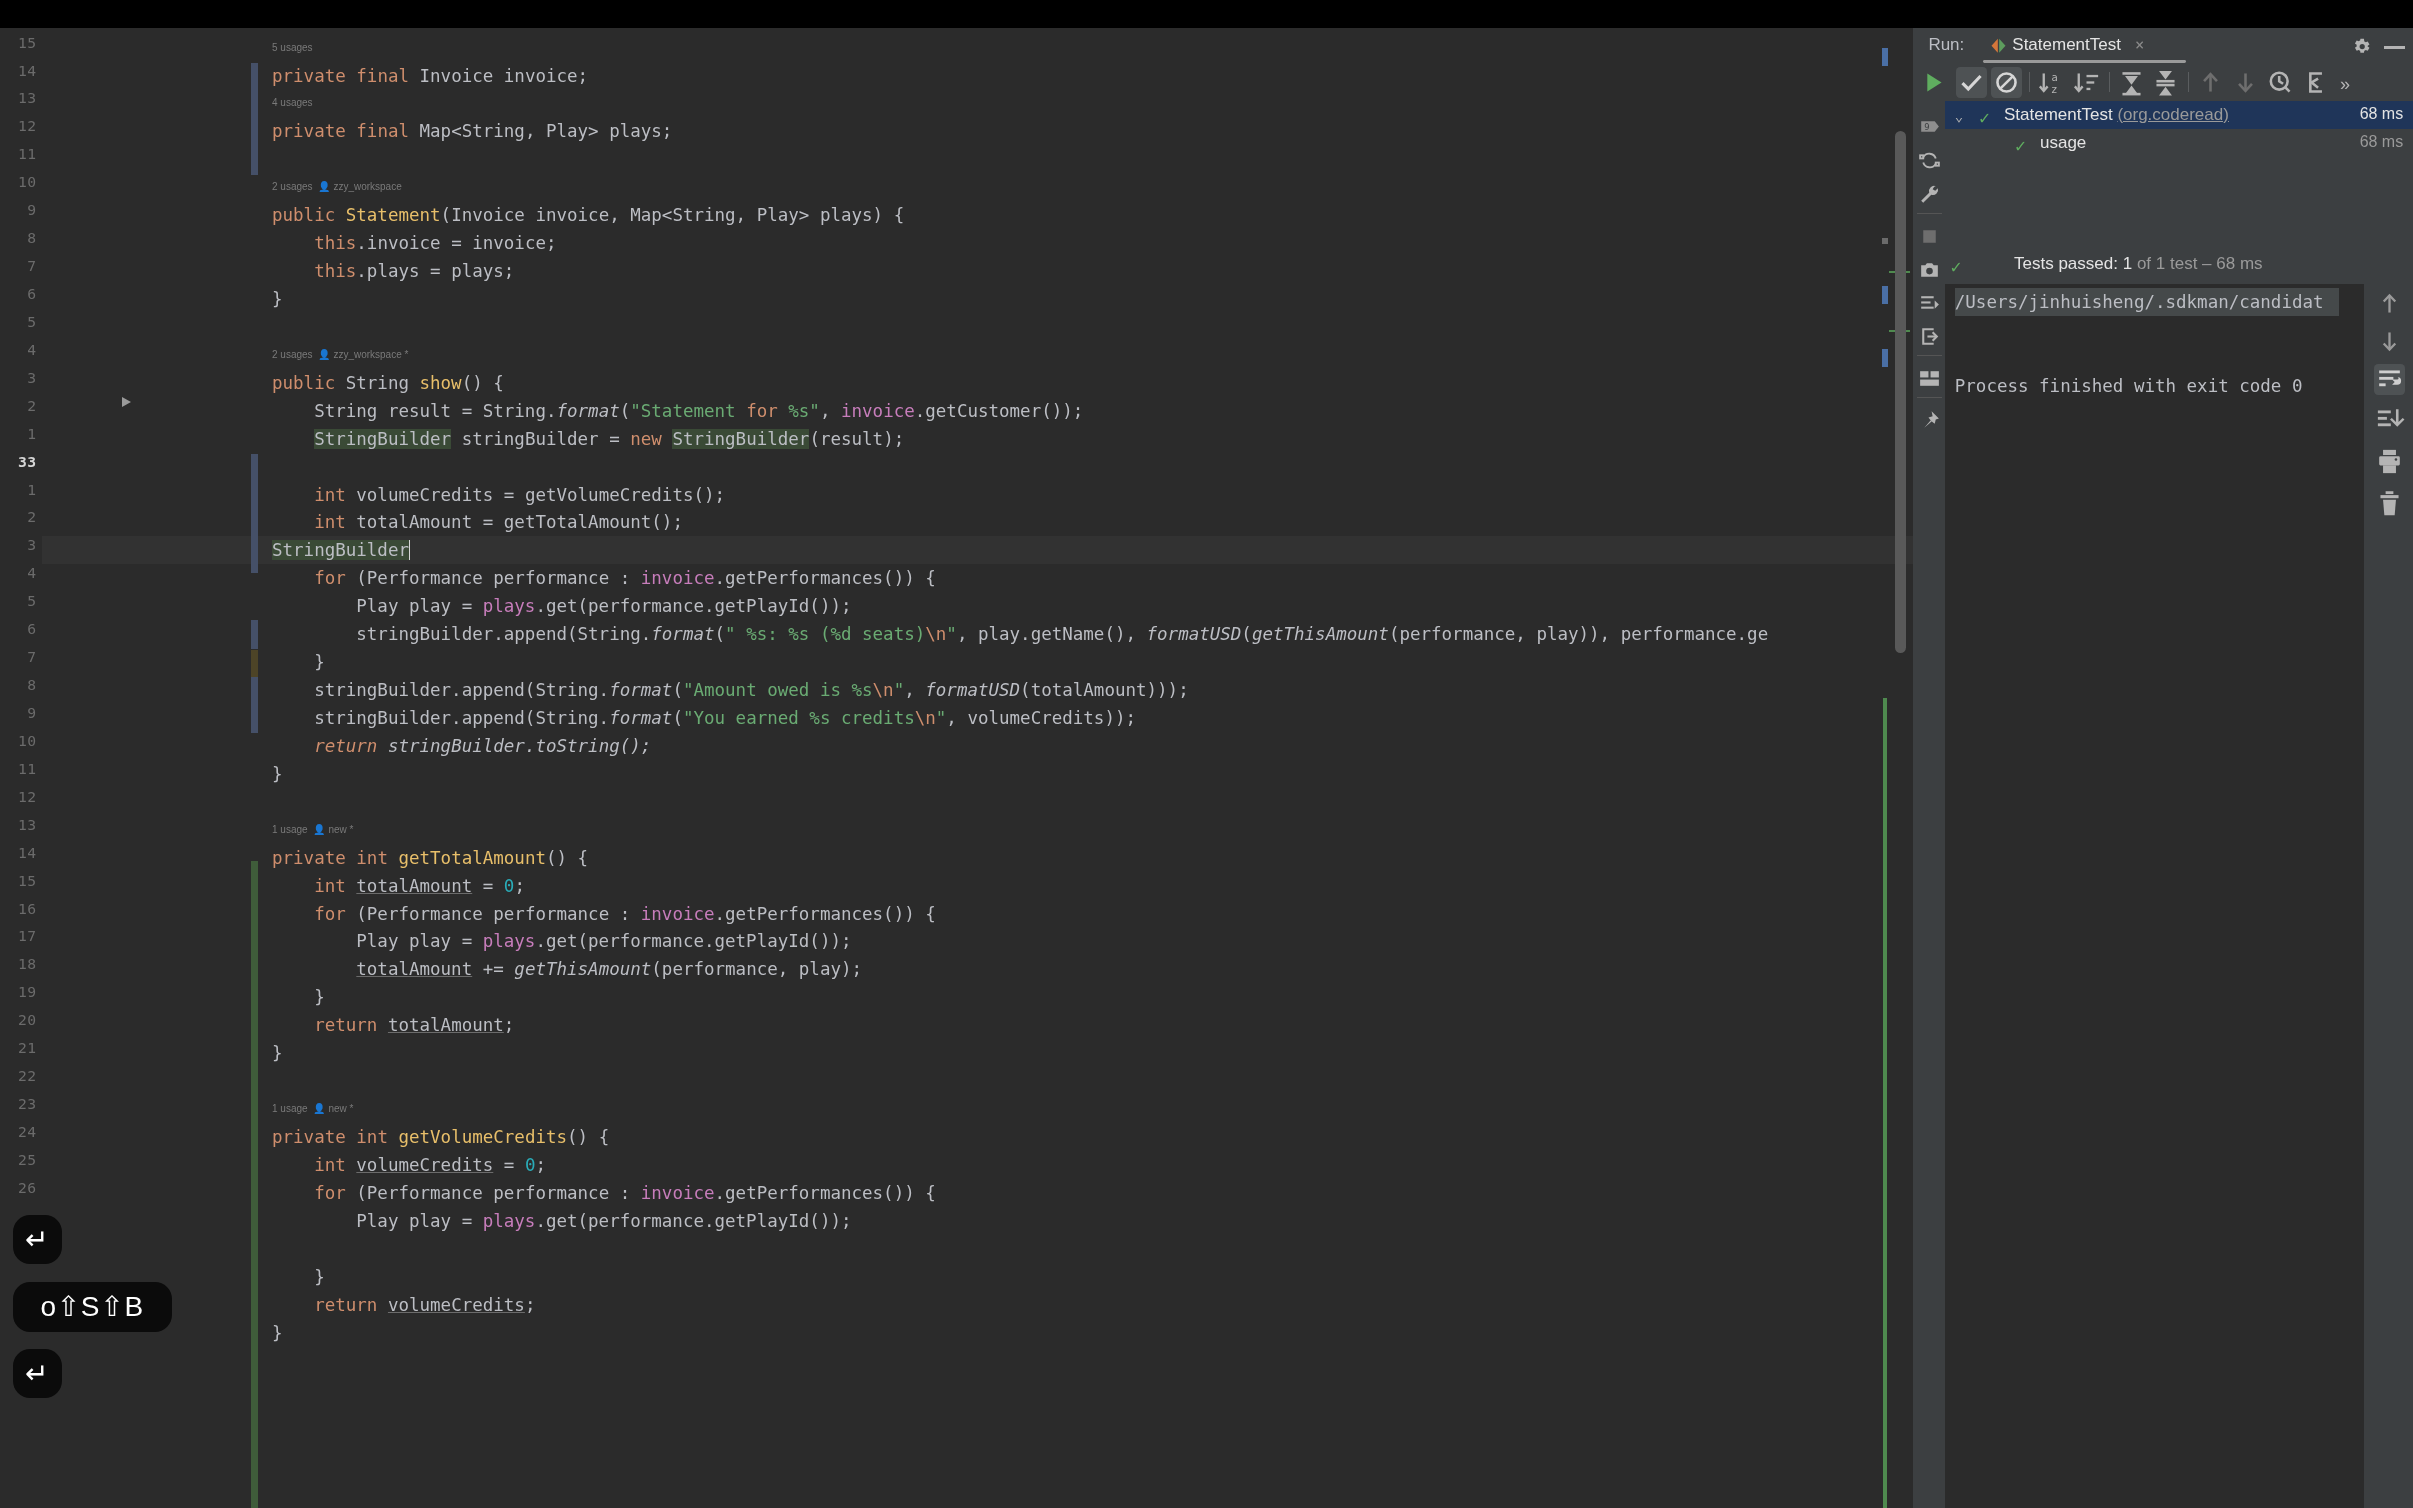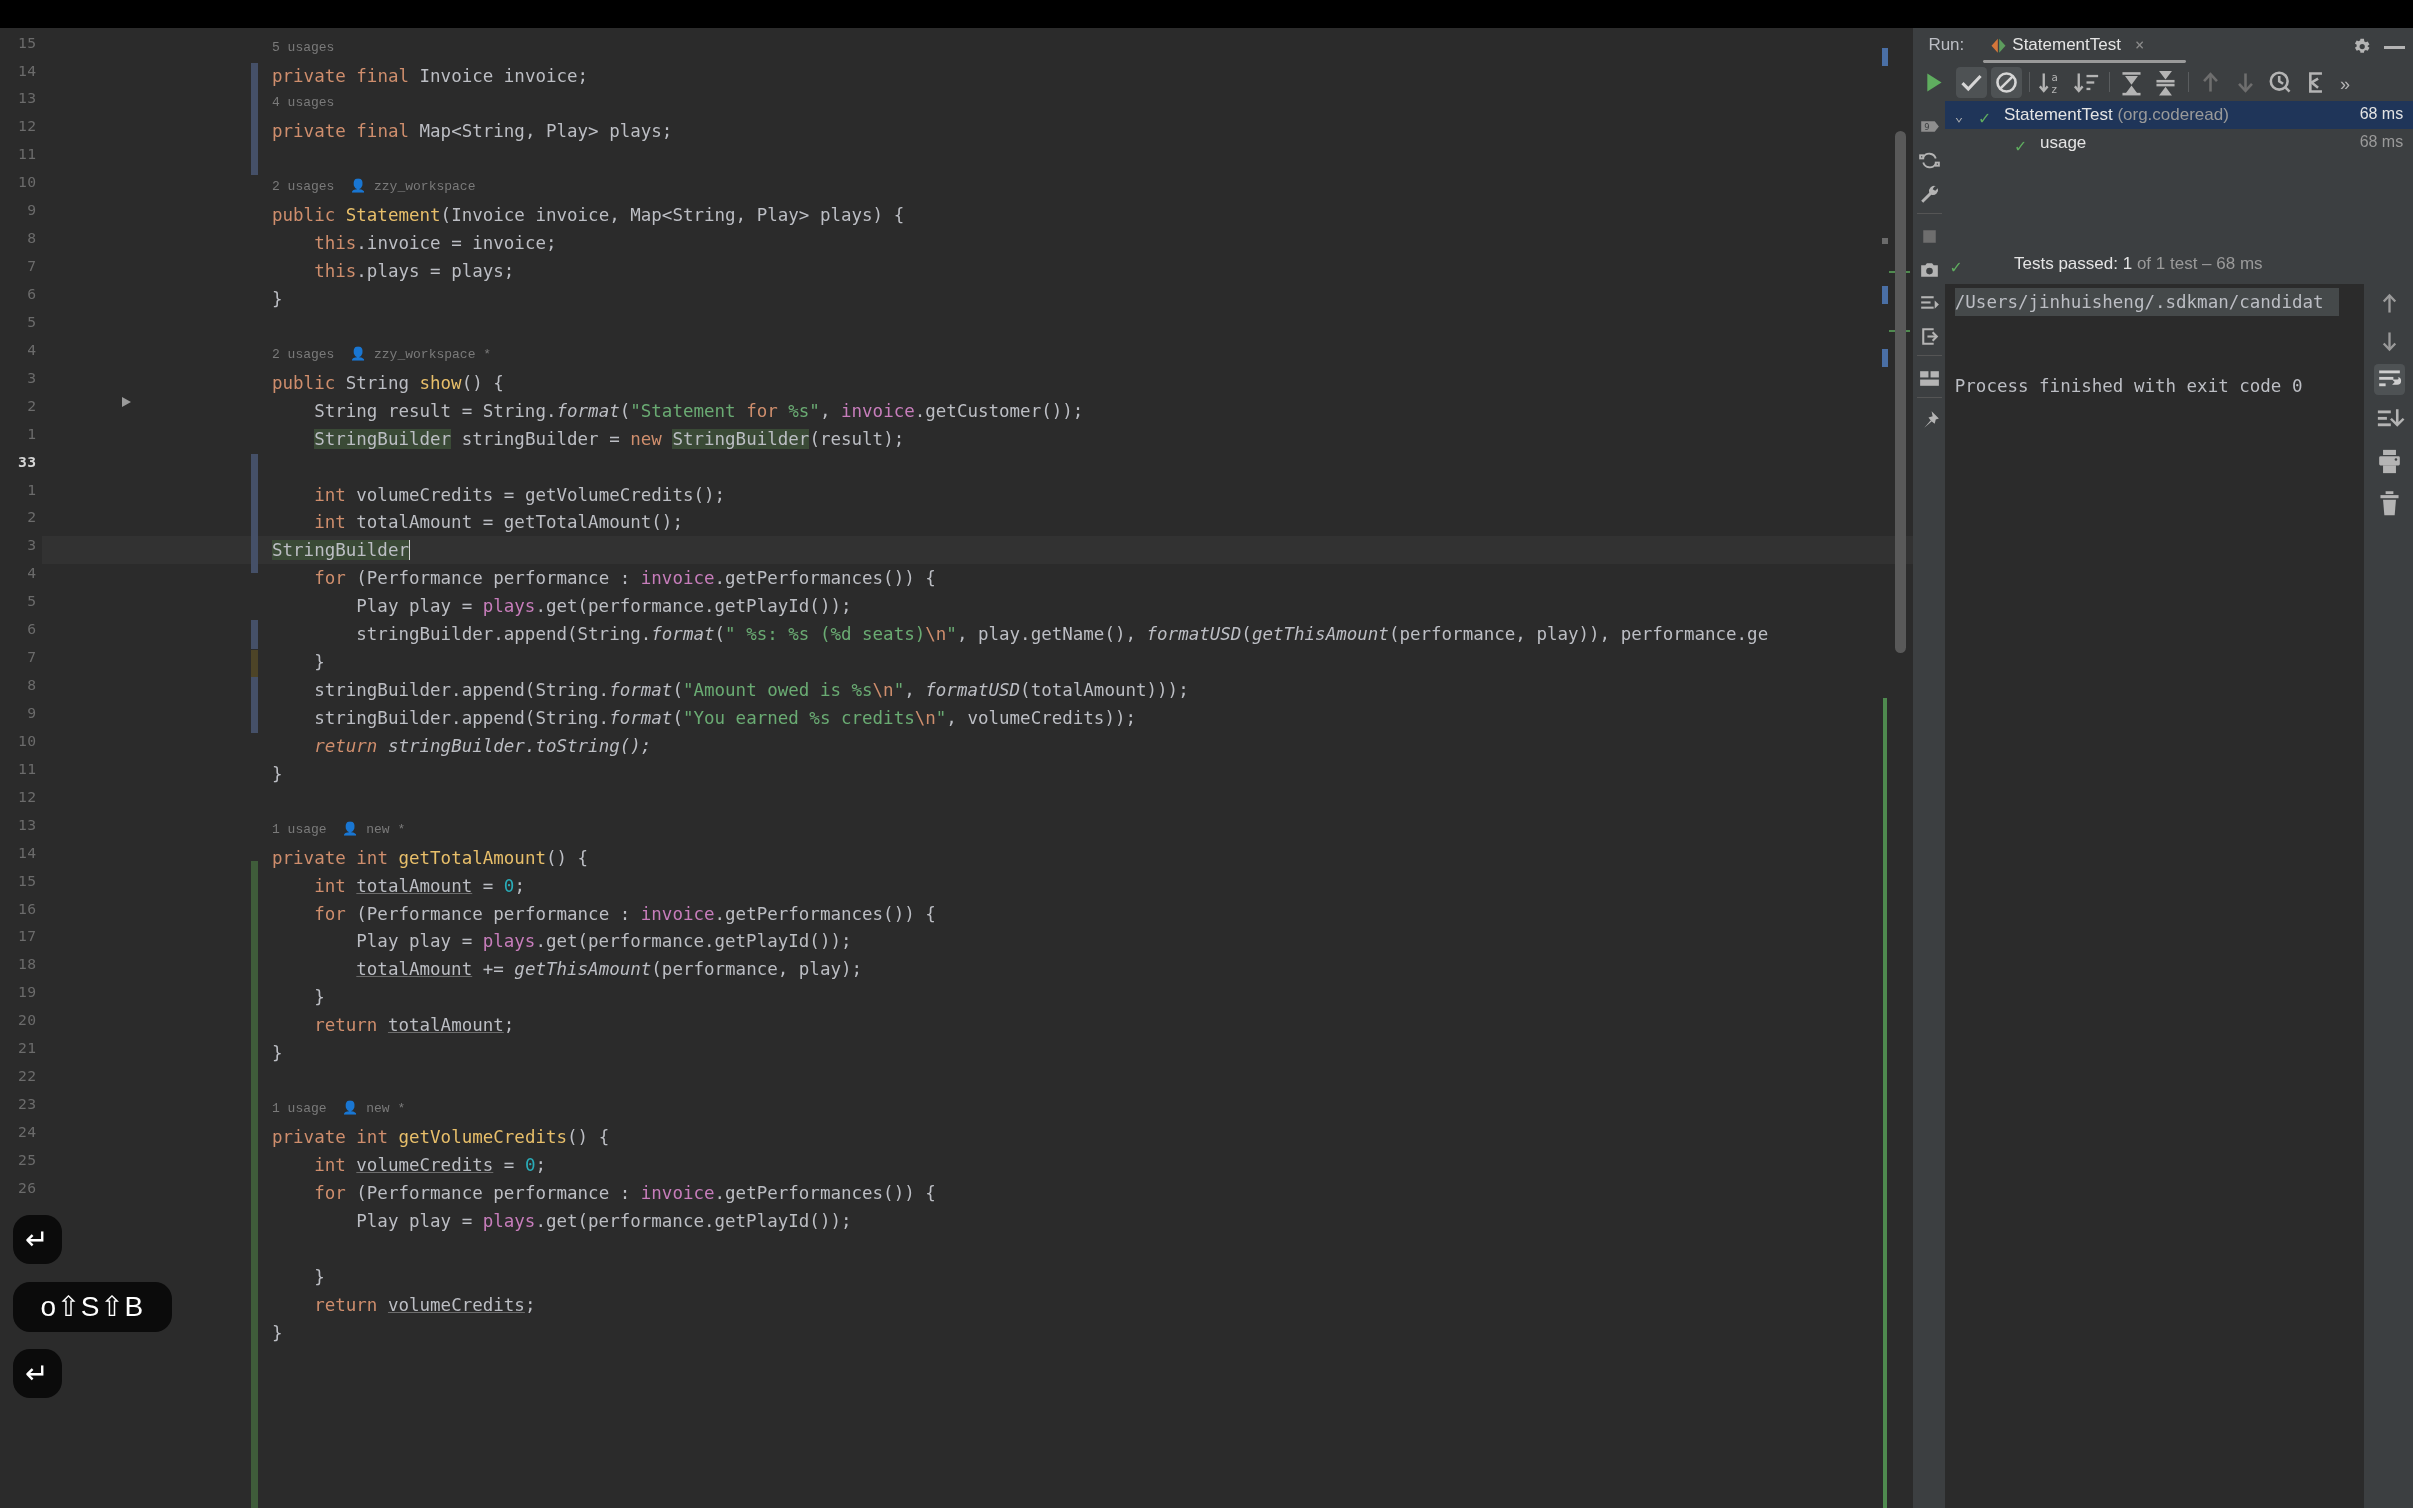--- a/index.html
+++ b/index.html
@@ -25,22 +25,22 @@
              border-top:5.6px solid transparent;border-bottom:5.6px solid transparent;}
 
   .changebar{position:absolute;left:251px;width:7px;}
   .cb-blue{background:#455068;}
   .cb-olive{background:#4d4427;}
   .cb-green{background:#3f5c3a;}
 
   .code{position:absolute;left:272px;top:0;width:1641px;height:1480px;overflow:hidden;}
   .line{position:absolute;left:0;white-space:pre;font-size:17.5px;line-height:28px;
         height:28px;color:#bcbec4;letter-spacing:0px;}
-  .hint{position:absolute;left:0;white-space:pre;font-size:13px;line-height:28px;
-        height:28px;color:#7a7a7a;font-family:Liberation Mono, monospace;}
+  .hint{position:absolute;left:0;white-space:pre;font-size:10px;line-height:28px;
+        height:28px;color:#7a7a7a;font-family:Liberation Sans, sans-serif;}
   .hint .usr{color:#7a7a7a;}
 
   .kw{color:#cf8e6d;}
   .str{color:#6aab73;}
   .esc{color:#cf8e6d;}
   .fld{color:#c77dbb;}
   .mdecl{color:#e8bf6a;}
   .num{color:#2aacb8;}
   .stat{font-style:italic;}
   .local-u{text-decoration:underline;text-decoration-color:#6b6b6b;}
@@ -79,21 +79,21 @@
   .lbtn{position:absolute;left:4.2px;width:25px;height:25px;}
   .lsep{position:absolute;left:4.2px;width:25px;height:0.7px;background:#555;}
 
   .tree{position:absolute;left:32px;top:73px;width:468px;height:106px;background:#3c3f41;}
   .trow{position:absolute;left:0;width:468px;height:28px;}
   .trow.selected{background:#1f3559;}
   .tchev{position:absolute;left:9.8px;top:7px;color:#b4b4b4;font-size:14px;}
   .tcheck{position:absolute;top:5.6px;color:#5fad5f;font-size:18px;}
   .tname{position:absolute;top:3.5px;color:#e4e4e4;font-size:17px;
          font-family:"Liberation Sans",sans-serif;white-space:nowrap;}
-  .tpkg{color:#9a9a9a;}
+  .tpkg{color:#9a9a9a;text-decoration:underline;}
   .ttime{position:absolute;right:9.8px;top:3.5px;font-size:16px;color:#e4e4e4;
          font-family:"Liberation Sans",sans-serif;}
   .ttime.dim{color:#9a9a9a;}
 
   .summary{position:absolute;left:32px;top:225px;width:468px;height:31px;}
   .sumcheck{position:absolute;left:5.6px;top:2.8px;color:#5fad5f;font-size:18px;}
   .sumtext{position:absolute;left:29px;top:1.4px;font-size:17px;color:#e4e4e4;
            font-family:"Liberation Sans",sans-serif;white-space:nowrap;margin-left:40px;}
   .sumdim{color:#9a9a9a;}
 

